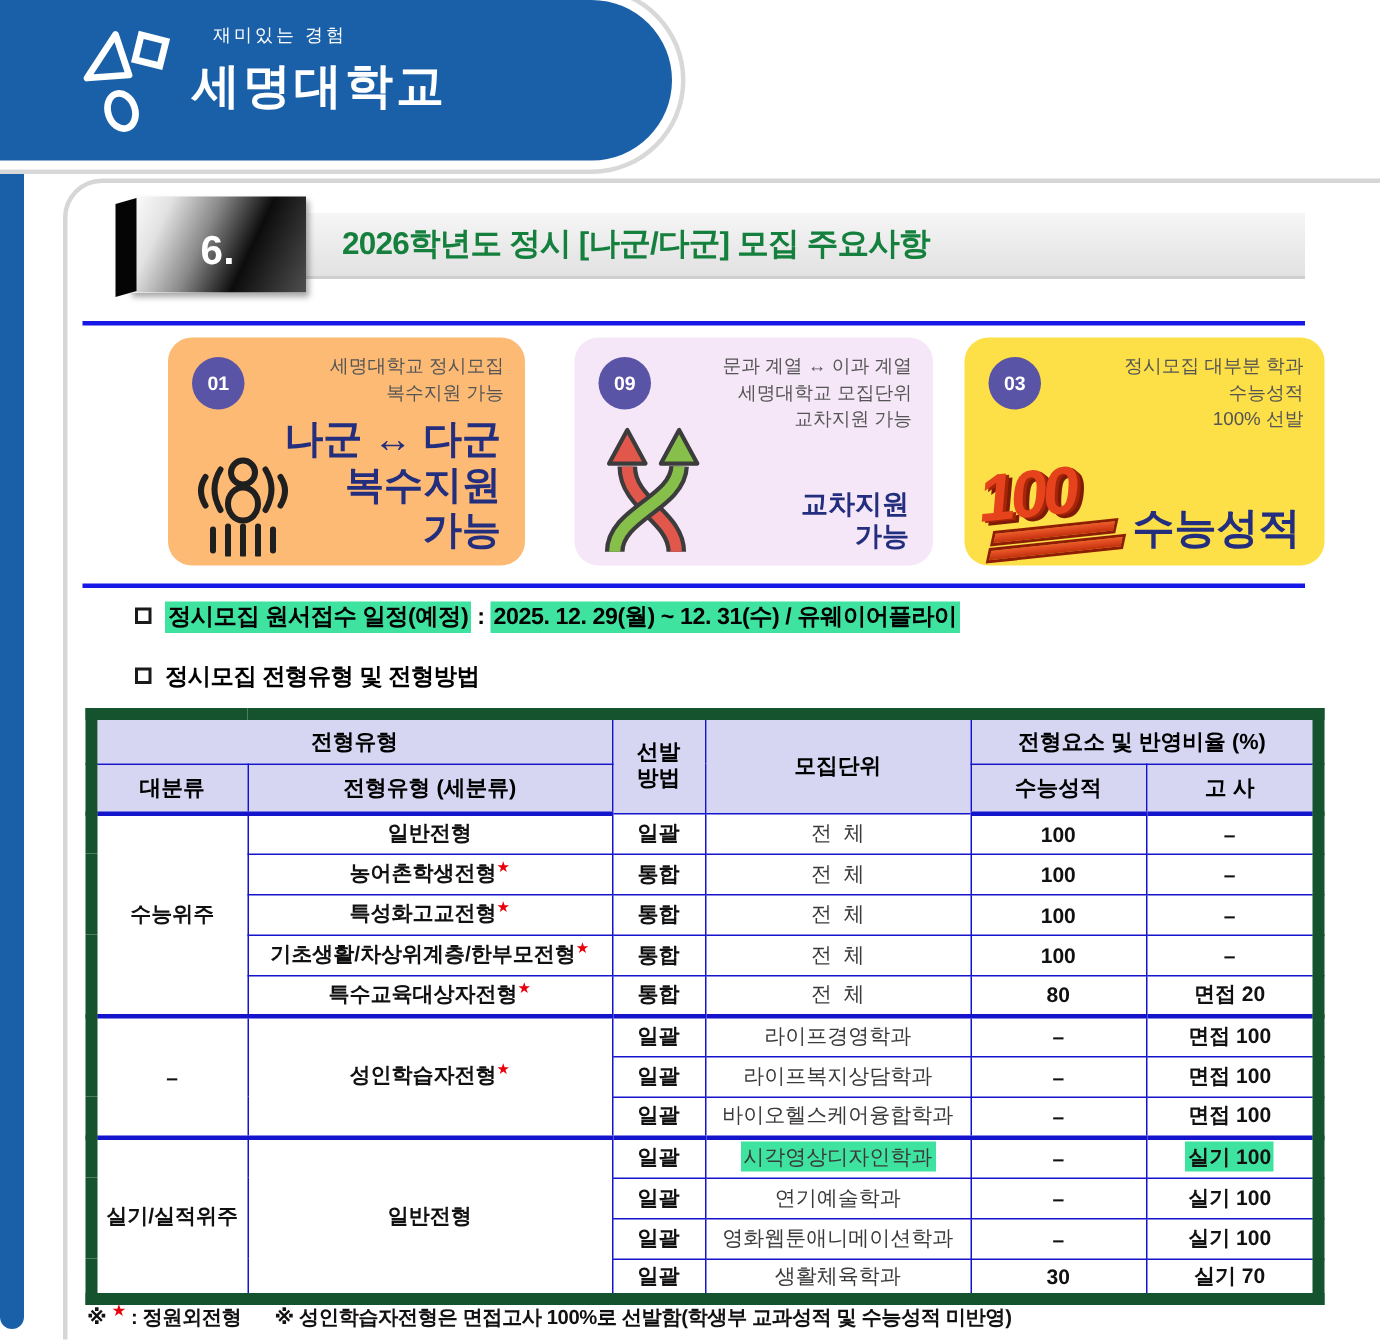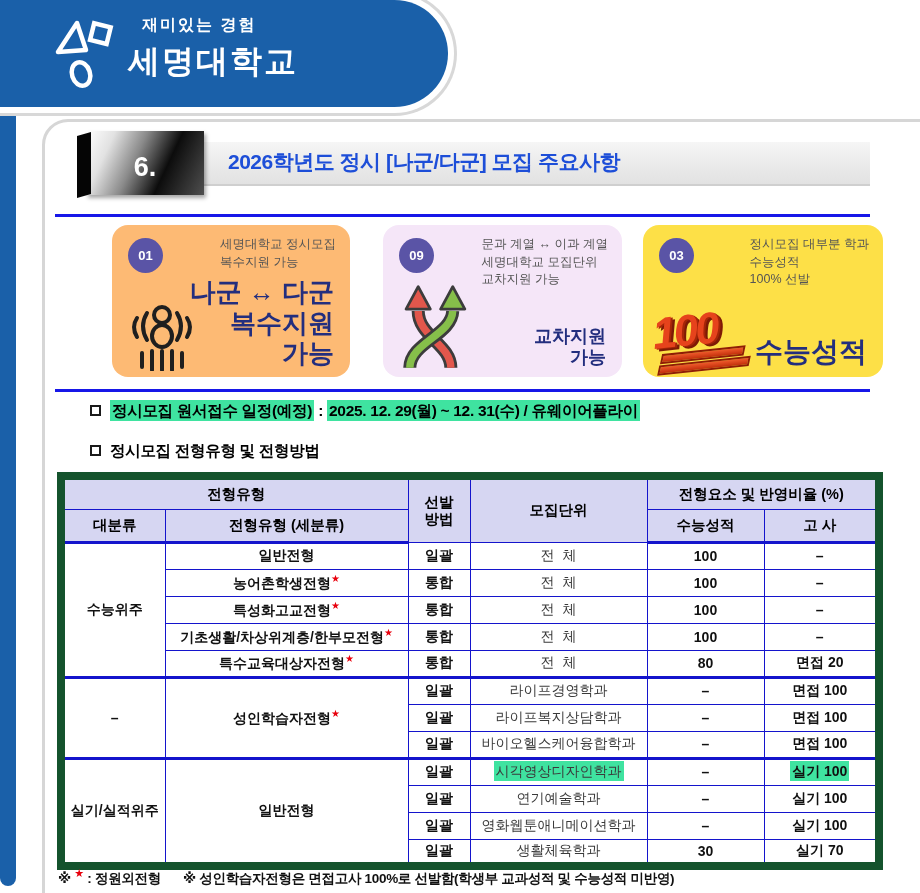--- a/index.html
+++ b/index.html
@@ -10,50 +10,50 @@
   }
   
   .left-bar { position:absolute; left:0; top:0; width:16px; height:886px;
     background:#1A60A9; border-radius:0 0 8px 8px; z-index:1; }
   
   .logo-block { position:absolute; left:0; top:0; width:448px; height:107px;
     background:#1A60A9; border-radius:0 54px 54px 0; z-index:5;
     box-shadow:0 0 0 6px #ffffff, 0 0 0 9px #d8d8d8; }
   .logo-symbol { position:absolute; left:50px; top:16px; }
   .logo-text { position:absolute; left:128px; top:15px; color:#fff; }
-  .logo-tagline { font-size:16px; font-weight:700; letter-spacing:2px; padding-left:14px; }
+  .logo-tagline { font-size:12px; font-weight:400; letter-spacing:2px; padding-left:14px; }
   .logo-univ { font-size:32px; font-weight:800; letter-spacing:2px; margin-top:4px; }
   
   .main-card { position:absolute; left:42px; top:119px; width:900px; height:795px;
     background:#fff; border:3px solid #d6d6d6; border-radius:26px 0 0 0; z-index:2; }
   
   .header-bar { position:absolute; left:104px; top:142px; width:766px; height:42px;
     background:linear-gradient(180deg,#f6f6f6 0%,#e9e9e9 60%,#e2e2e2 100%);
     box-shadow:0 2px 0 #cfcfcf; z-index:3; }
   .page-title { position:absolute; left:228px; top:148px; font-size:21px; font-weight:800;
-    color:#1d4ed8; letter-spacing:-0.5px; z-index:4; }
+    color:#15803d; letter-spacing:-0.5px; z-index:4; }
   .six-box { position:absolute; left:86px; top:131px; width:118px; height:64px; z-index:4;
     background:linear-gradient(115deg,#ffffff 0%,#e2e2e2 20%,#8a8a8a 42%,#0c0c0c 66%,#4f4f4f 100%);
     display:flex; align-items:center; justify-content:center;
     box-shadow:2px 3px 4px rgba(0,0,0,0.35); }
   .six-box::before { content:""; position:absolute; left:-9px; top:3px; width:14px; height:62px;
     background:#050505; transform:skewY(-16deg); }
   .six-num { color:#fff; font-size:27px; font-weight:800; margin-top:8px; }
   
   .rule { position:absolute; left:55px; width:815px; height:3px; background:#1717E8; z-index:3; }
   .rule-1 { top:214px; } .rule-2 { top:389px; }
   
   .info-card { position:absolute; top:225px; height:152px; border-radius:16px; z-index:3; }
   .card-1 { left:112px; width:238px; }
   .card-2 { left:383px; width:239px; }
   .card-3 { left:643px; width:240px; }
   .badge { position:absolute; left:16px; top:13px; width:35px; height:35px; border-radius:50%;
     background:#5A54A6; color:#fff; font-size:13px; font-weight:700;
     display:flex; align-items:center; justify-content:center; }
-  .card-note { position:absolute; right:14px; top:11px; text-align:left;
+  .card-note { position:absolute; right:14px; top:11px; text-align:right;
     font-size:12.5px; line-height:1.4; color:#555; font-weight:500; }
   .card-title { position:absolute; right:16px; bottom:8px; text-align:right;
     font-weight:800; color:#232E7E; }
   .card-1 .card-title { font-size:26px; line-height:1.18; }
   .card-2 .card-title { font-size:18px; line-height:1.2; }
   .card-3 .card-title { font-size:28px; line-height:1.2; }
   .card-icon { position:absolute; left:10px; bottom:6px; }
   .icon-100 { transform:rotate(-6deg); }
   .icon-100 .num { font-size:44px; font-weight:900; color:#e6431c; letter-spacing:-3px;
     text-shadow:2px 1px 0 #a52508, 4px 3px 0 #7e1a05; font-style:italic; }

